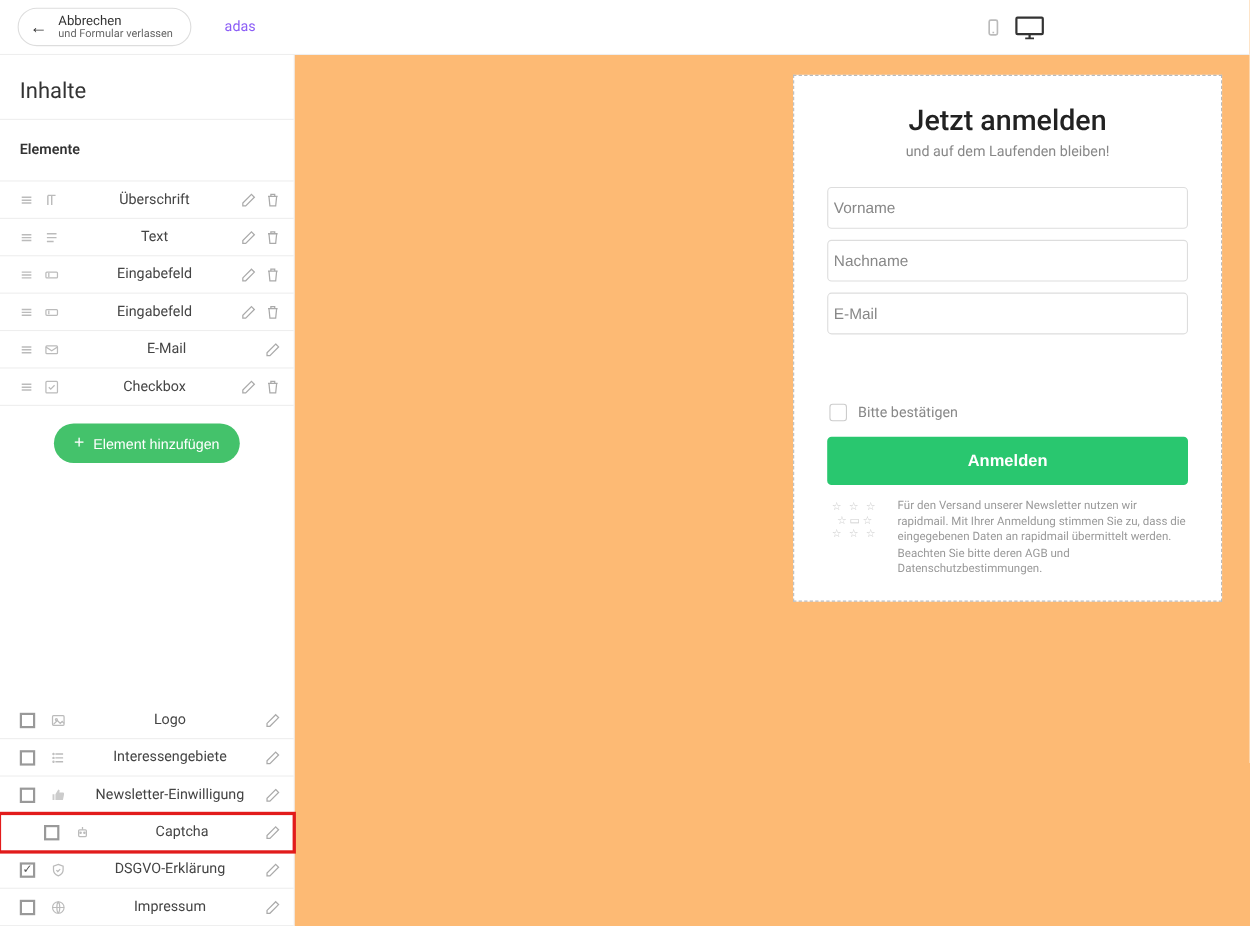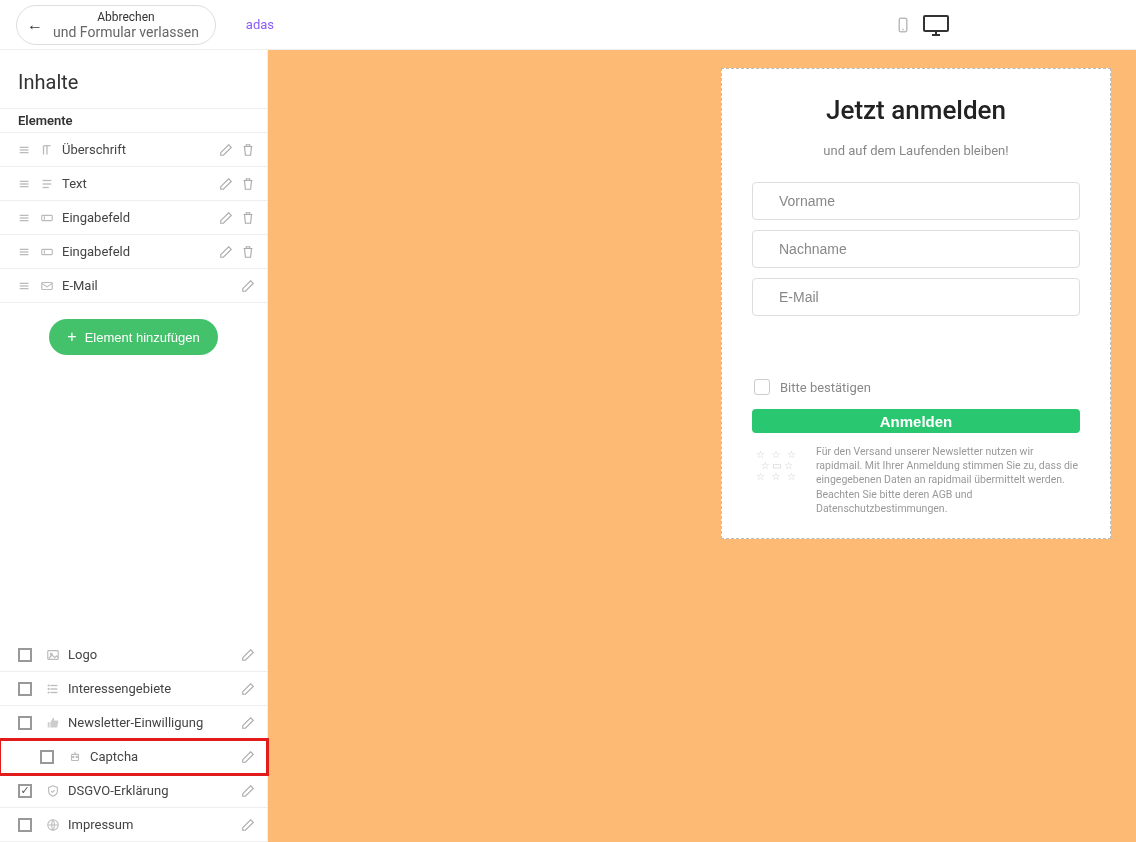--- a/index.html
+++ b/index.html
@@ -25,23 +25,23 @@
     display: inline-flex;
     align-items: center;
     gap: 10px;
     border: 1px solid #ddd;
     border-radius: 20px;
     padding: 4px 16px 4px 10px;
     cursor: pointer;
     background: #fff;
   }
   .cancel-btn .arrow { font-size: 16px; line-height: 1; }
-  .cancel-btn .texts { display: flex; flex-direction: column; align-items: center; }
+  .cancel-btn .texts { display: flex; flex-direction: column; align-items: flex-start; }
   .cancel-btn .title { font-size: 12px; }
-  .cancel-btn .sub { font-size: 14px; color: #666; }
+  .cancel-btn .sub { font-size: 10px; color: #666; }
   .formname { margin-left: 30px; color: #8b5cf6; font-size: 13px; }
   .device-switch {
     margin-left: auto;
     display: flex;
     gap: 10px;
     align-items: center;
     margin-right: 170px;
   }
   .device-switch svg { display: block; }
 
@@ -61,34 +61,35 @@
     padding: 20px 25px;
   }
 
   
   .section-title {
     padding: 20px 18px 14px;
     font-size: 20px;
     color: #333;
   }
   .subheader {
-    padding: 4px 18px;
+    padding: 20px 18px;
     font-weight: 600;
     font-size: 13px;
     border-bottom: 1px solid #eee;
     border-top: 1px solid #eee;
     color: #333;
   }
   .list { }
   .row {
     display: flex;
     align-items: center;
     padding: 0 12px 0 18px;
     height: 34px;
     border-bottom: 1px solid #eee;
+    text-align: center;
   }
   .row .drag { width: 18px; color: #aaa; display:flex; }
   .row .type-icon { width: 22px; display: flex; justify-content:center; color: #bbb; }
   .row .label { flex: 1; color: #444; padding-left: 4px; }
   .row .actions { display: flex; gap: 8px; color: #aaa; }
   .row .actions .icon-btn { cursor: pointer; display:flex; }
 
   .row.comp .check {
     width: 14px; height:14px;
     border: 2px solid #999;
@@ -132,37 +133,37 @@
   .preview-box {
     position: absolute;
     top: 18px;
     right: 25px;
     width: 390px;
     border: 1px dashed #bbb;
     background: #fff;
     padding: 26px 30px 22px;
   }
   .preview-title { text-align: center; font-size: 26px; color: #222; font-weight: 500; }
-  .preview-sub { text-align: center; color: #888; font-size: 13px; margin-top: 18px; margin-bottom: 24px; }
+  .preview-sub { text-align: center; color: #888; font-size: 13px; margin-top: 6px; margin-bottom: 24px; }
   .field {
     width: 100%;
     height: 38px;
     border: 1px solid #ddd;
     border-radius: 4px;
-    padding: 0 26px;
+    padding: 0 5px;
     margin-bottom: 10px;
     font-size: 14px;
     color: #555;
   }
   .field::placeholder { color: #888; }
   .confirm-row { display:flex; align-items:center; gap:10px; color:#888; padding: 6px 0 14px 2px; margin-top: 47px; }
   .confirm-row .box { width:16px; height:16px; border:1px solid #ccc; border-radius:3px; }
   .submit-btn {
     width: 100%;
-    height: 24px;
+    height: 44px;
     background: #29c76f;
     color: #fff;
     border: none;
     border-radius: 4px;
     font-size: 15px;
     font-weight: 600;
     cursor: pointer;
   }
   .legal-row { display:flex; gap:14px; margin-top:12px; }
   .legal-badge {
@@ -345,20 +346,48 @@
           </span>
           <span class="label">E-Mail</span>
           <span class="actions">
             <span class="icon-btn">
               <svg class="ic" viewBox="0 0 16 16" fill="none" stroke="#aaa" stroke-width="1.3">
                 <path d="M11 2l3 3L5 14H2v-3z"></path>
               </svg>
             </span>
           </span>
         </div>
+        <div class="row">
+          <span class="drag">
+            <svg class="ic" viewBox="0 0 16 16" stroke="#bbb" stroke-width="1.5">
+              <line x1="2" y1="5" x2="12" y2="5"></line>
+              <line x1="2" y1="8" x2="12" y2="8"></line>
+              <line x1="2" y1="11" x2="12" y2="11"></line>
+            </svg>
+          </span>
+          <span class="type-icon">
+            <svg class="ic" viewBox="0 0 16 16" fill="none" stroke="#bbb" stroke-width="1.3">
+              <rect x="2" y="2" width="12" height="12" rx="1"></rect>
+              <path d="M5 8l2 2 4-4"></path>
+            </svg>
+          </span>
+          <span class="label">Checkbox</span>
+          <span class="actions">
+            <span class="icon-btn">
+              <svg class="ic" viewBox="0 0 16 16" fill="none" stroke="#aaa" stroke-width="1.3">
+                <path d="M11 2l3 3L5 14H2v-3z"></path>
+              </svg>
+            </span>
+            <span class="icon-btn">
+              <svg class="ic" viewBox="0 0 16 16" fill="none" stroke="#aaa" stroke-width="1.3">
+                <path d="M3 4h10M6 4V2h4v2M4 4l1 10h6l1-10"></path>
+              </svg>
+            </span>
+          </span>
+        </div>
       </div>
 
     <div class="add-btn-wrap">
       <button class="add-btn">
         <span class="plus">+</span>
         <span>Element hinzufügen</span>
       </button>
     </div>
 
     <div class="spacer"></div>

